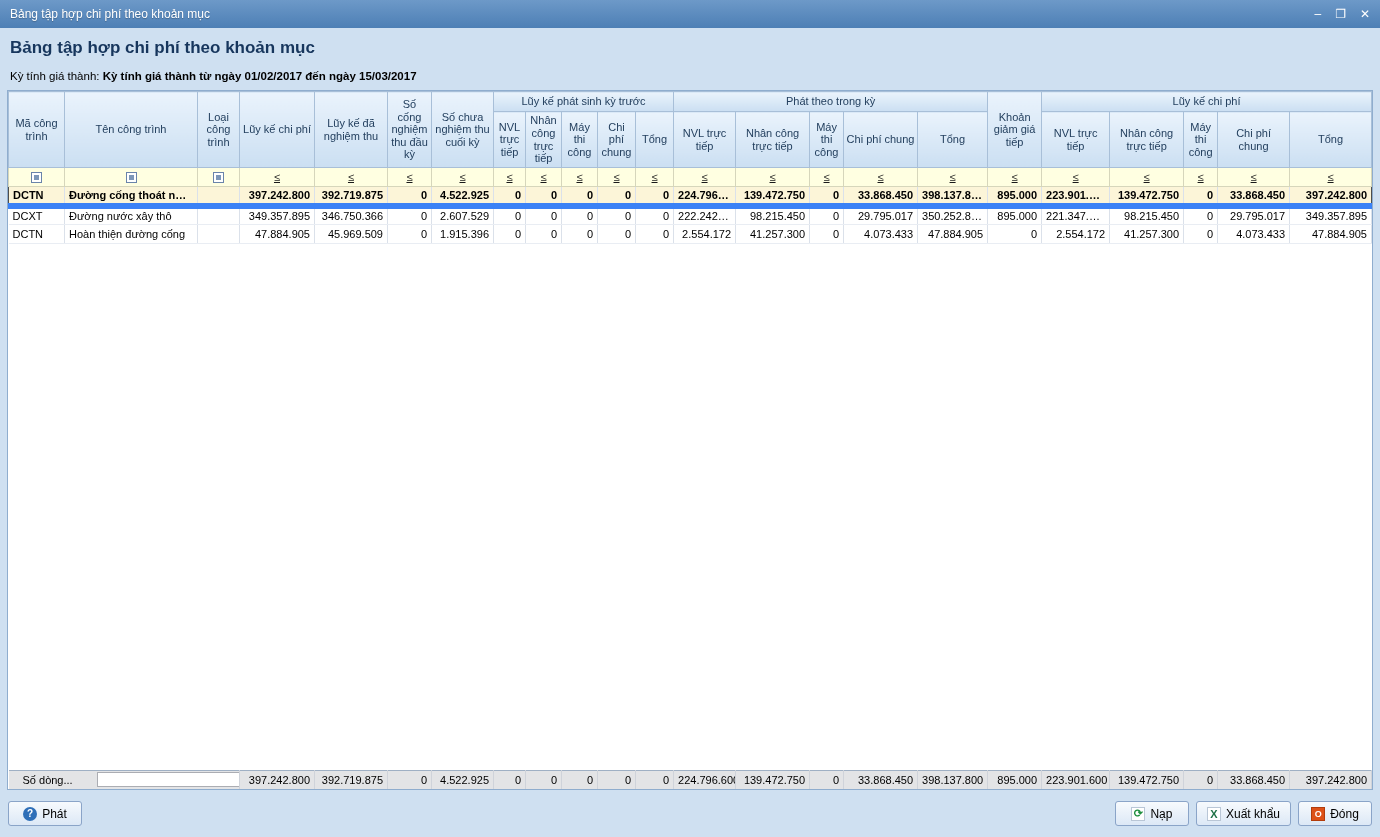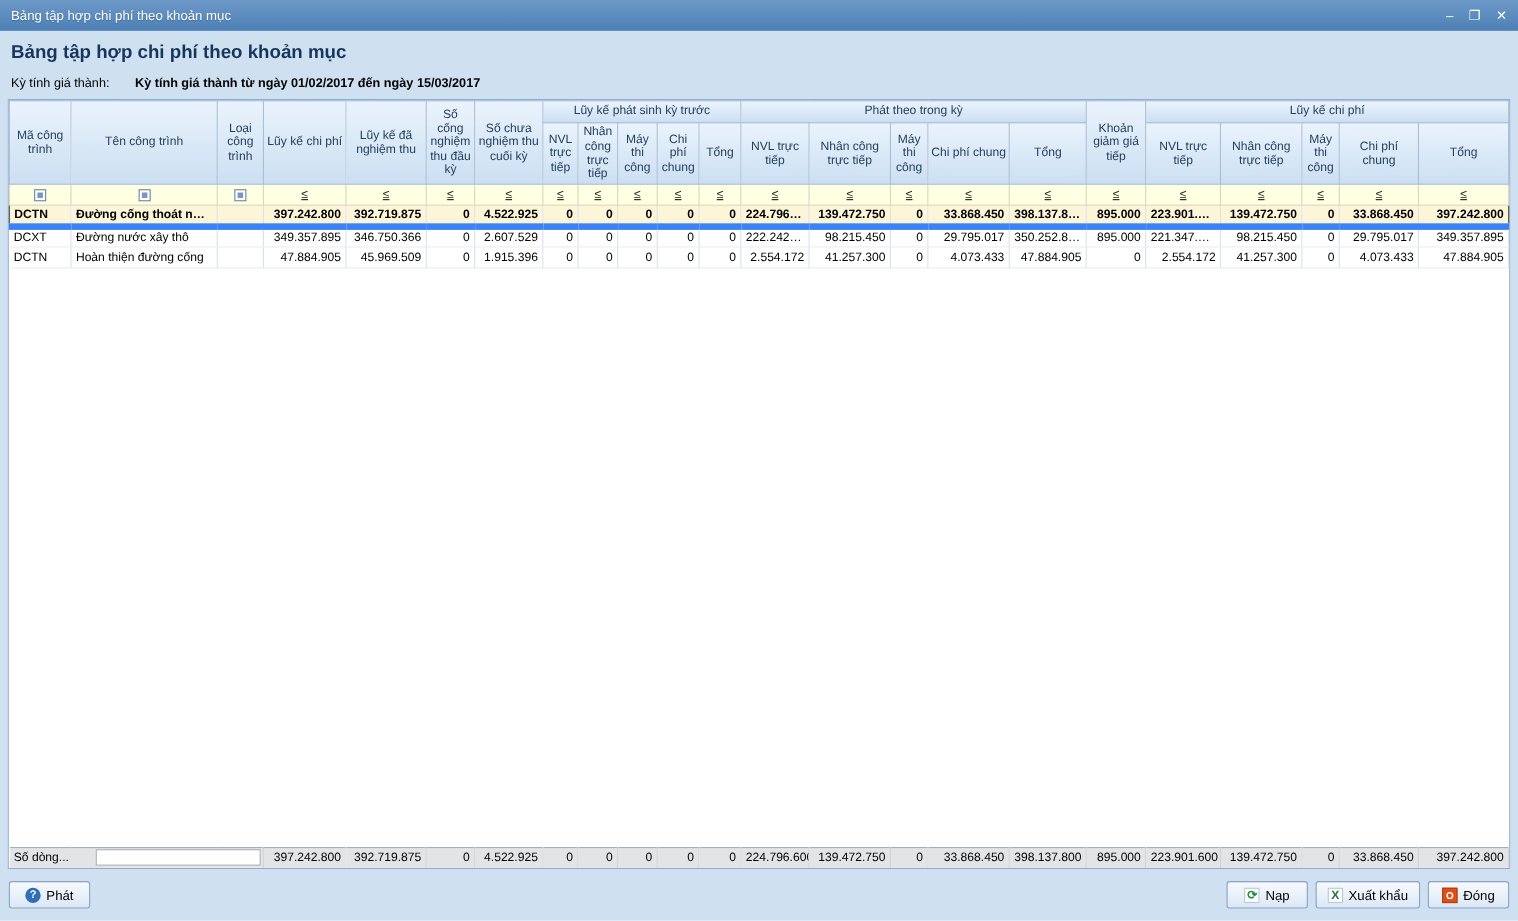--- a/index.html
+++ b/index.html
@@ -17,21 +17,21 @@
     color:#fff; font-size:12px;
     display:flex; align-items:center; padding:0 10px;
   }
   .titlebar .tb-title { flex:1; text-shadow:0 1px 1px rgba(0,0,0,.25); }
   .win-btns { display:flex; align-items:center; gap:14px; }
   .win-btns span { cursor:pointer; font-size:12px; line-height:1; }
   
   .page-header { padding:9px 10px 8px; flex:0 0 auto; }
   .page-title { font-size:17px; font-weight:bold; color:#17365d; line-height:22px; }
   .period-line { margin-top:11px; font-size:11.5px; color:#000; }
-  .period-line .p-label { margin-right:20px; }
+  .period-line .p-label { margin-right:0; }
   .period-line .p-value { font-weight:bold; }
   
   .grid-wrap {
     margin:0 7px; height:700px; flex:0 0 auto;
     background:#fff; border:1px solid #8fadce;
   }
   table.grid {
     width:100%; height:100%;
     border-collapse:collapse; table-layout:fixed;
     font-size:11px; color:#000;
@@ -71,21 +71,21 @@
   }
   tr.selected td:first-child { border-left:1px solid #4d4d4d; }
   tr.selected td:last-child  { border-right:1px solid #4d4d4d; }
   tr.filler-row td { border:none; background:#fff; height:auto; }
   tfoot td {
     height:19px; background:#e3e4e6;
     border-top:1px solid #9fb0c4; border-right:1px solid #cfd3da;
     padding:1px 4px; white-space:nowrap; overflow:hidden;
   }
   td.sum-label-cell { text-align:left; }
-  .sum-flex { display:flex; align-items:center; gap:24px; }
+  .sum-flex { display:flex; align-items:center; gap:24px;margin-left:10px; }
   .sum-flex input {
     flex:0 0 150px; height:15px; border:1px solid #abadb3;
     font-family:inherit; font-size:11px; padding:0 2px; background:#fff;
   }
   
   .footer-bar {
     flex:1; display:flex; align-items:center; padding:0 8px;
   }
   .footer-right { margin-left:auto; display:flex; gap:7px; }
   .btn {

